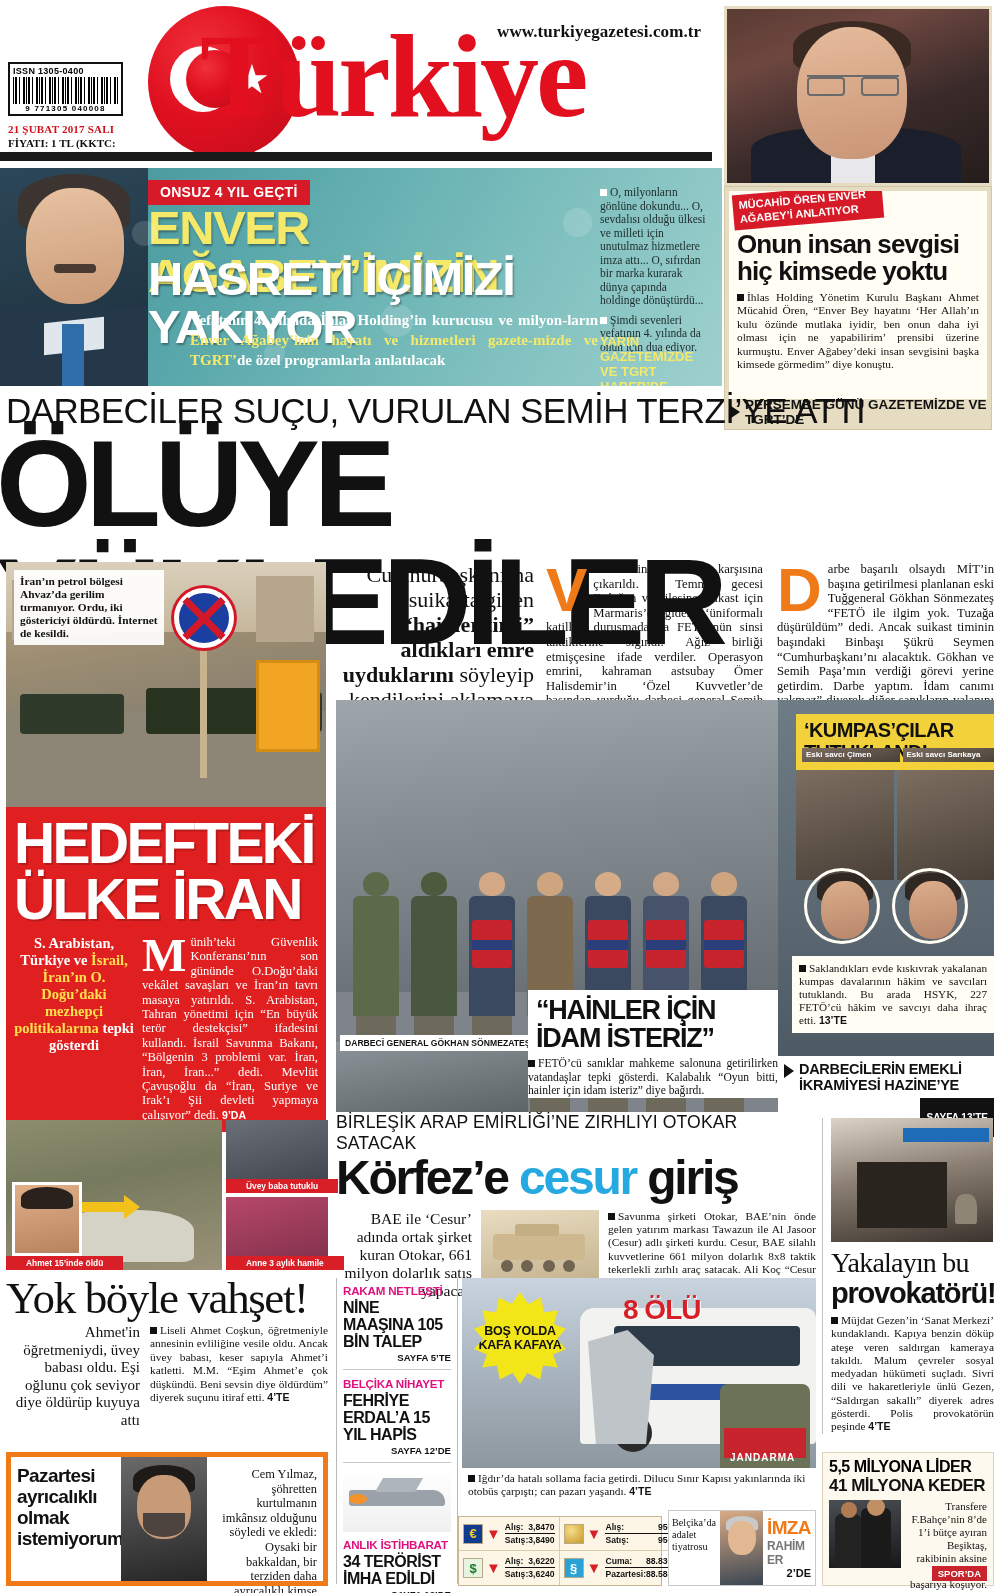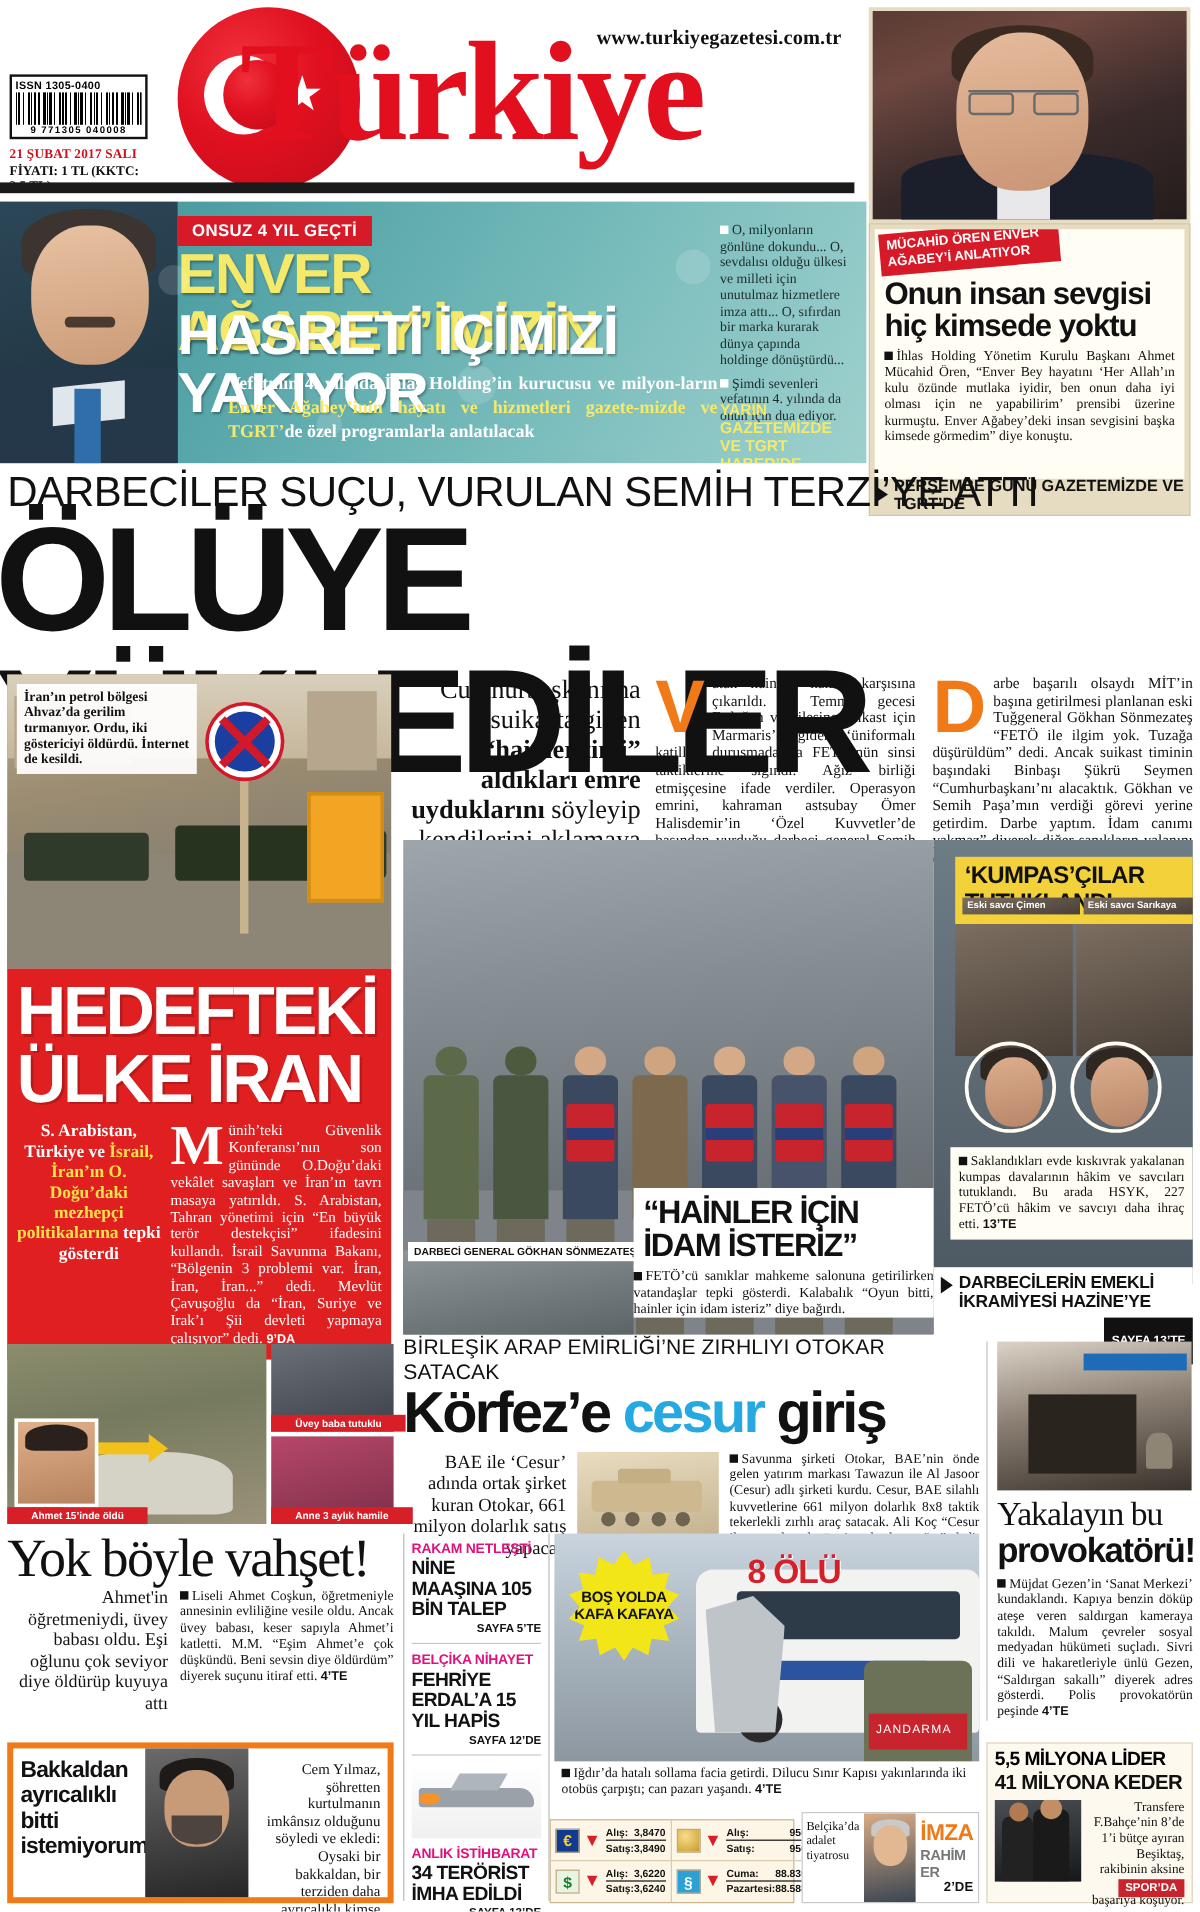--- a/index.html
+++ b/index.html
@@ -258,22 +258,22 @@
     clip-path:polygon(0 10%,60% 0,100% 22%,88% 100%,12% 100%);}
   .starburst{position:absolute;left:12px;top:14px;width:92px;height:92px;background:#f2e518;
     clip-path:polygon(50% 0,59% 13%,73% 6%,76% 22%,91% 20%,87% 35%,100% 40%,90% 51%,100% 62%,86% 68%,91% 82%,75% 80%,72% 95%,58% 88%,50% 100%,42% 88%,28% 95%,25% 80%,9% 82%,14% 68%,0 62%,10% 51%,0 40%,13% 35%,9% 20%,24% 22%,27% 6%,41% 13%);
     display:flex;align-items:center;justify-content:center;}
   .starburst span{font-family:"Liberation Sans",sans-serif;font-weight:700;font-size:12.5px;line-height:14px;
     color:#111;text-align:center;letter-spacing:-.3px;}
   .olu{position:absolute;left:118px;top:16px;font-family:"Liberation Sans",sans-serif;font-weight:700;
     font-size:28px;color:#d81f28;letter-spacing:-1px;text-shadow:1px 1px 0 #fff;margin-left:43px;}
   .jandarma{position:absolute;right:6px;bottom:0;width:90px;height:84px;background:#6c7258;border-radius:8px 8px 0 0;}
   .jandarma .v{position:absolute;left:4px;bottom:10px;width:82px;height:30px;background:#c8242e;}
-  .jandarma .v span{font-family:"Liberation Sans",sans-serif;font-weight:400;font-size:10px;color:#fff;
-    position:absolute;left:6px;top:8px;letter-spacing:1px;}
+  .jandarma .v span{font-family:"Liberation Sans",sans-serif;font-weight:700;font-size:10px;color:#fff;
+    position:absolute;left:6px;top:24px;letter-spacing:1px;}
   .crash-cap{position:absolute;left:462px;top:1468px;width:354px;background:#fff;padding:4px 6px;
     font-family:"Liberation Serif",serif;font-size:11.3px;line-height:13.2px;color:#111;}
   .crash-cap .bsq{display:inline-block;width:7px;height:7px;background:#111;margin-right:3px;}
 
   
   .currency{position:absolute;left:458px;top:1516px;width:204px;height:70px;background:#fdf6e6;
     border:1px solid #c8b78e;display:grid;grid-template-columns:1fr 1fr;grid-template-rows:1fr 1fr;}
   .cur-cell{display:flex;align-items:center;padding:3px 4px;border-right:1px solid #d8ccae;border-bottom:1px solid #d8ccae;}
   .cur-cell:nth-child(2n){border-right:none;}
   .cur-cell:nth-child(n+3){border-bottom:none;}
@@ -691,21 +691,21 @@
         <div class="f"></div>
       </div>
     <div class="imza-r">
       <div class="imza-t">İMZA</div>
       <div class="imza-n">RAHİM ER</div>
       <div class="imza-p">2’DE</div>
     </div>
   </div>
 
   <div class="bakkal">
-    <div class="bk-t">Bakkaldan ayrıcalıklı bitti istemiyorum</div>
+    <div class="bk-t">Pazartesi ayrıcalıklı olmak istemiyorum</div>
     <div class="bk-ph">
         <div class="h"></div>
         <div class="f"></div>
         <div class="b"></div>
       </div>
     <div class="bk-b"><span>Cem Yılmaz, şöhretten kurtulmanın imkânsız olduğunu söyledi ve ekledi: Oysaki bir bakkaldan, bir terziden daha ayrıcalıklı kimse olmayı sevmiyorum... </span></div>
   </div>
 
   <div class="provo">
     <div class="pv-img">

